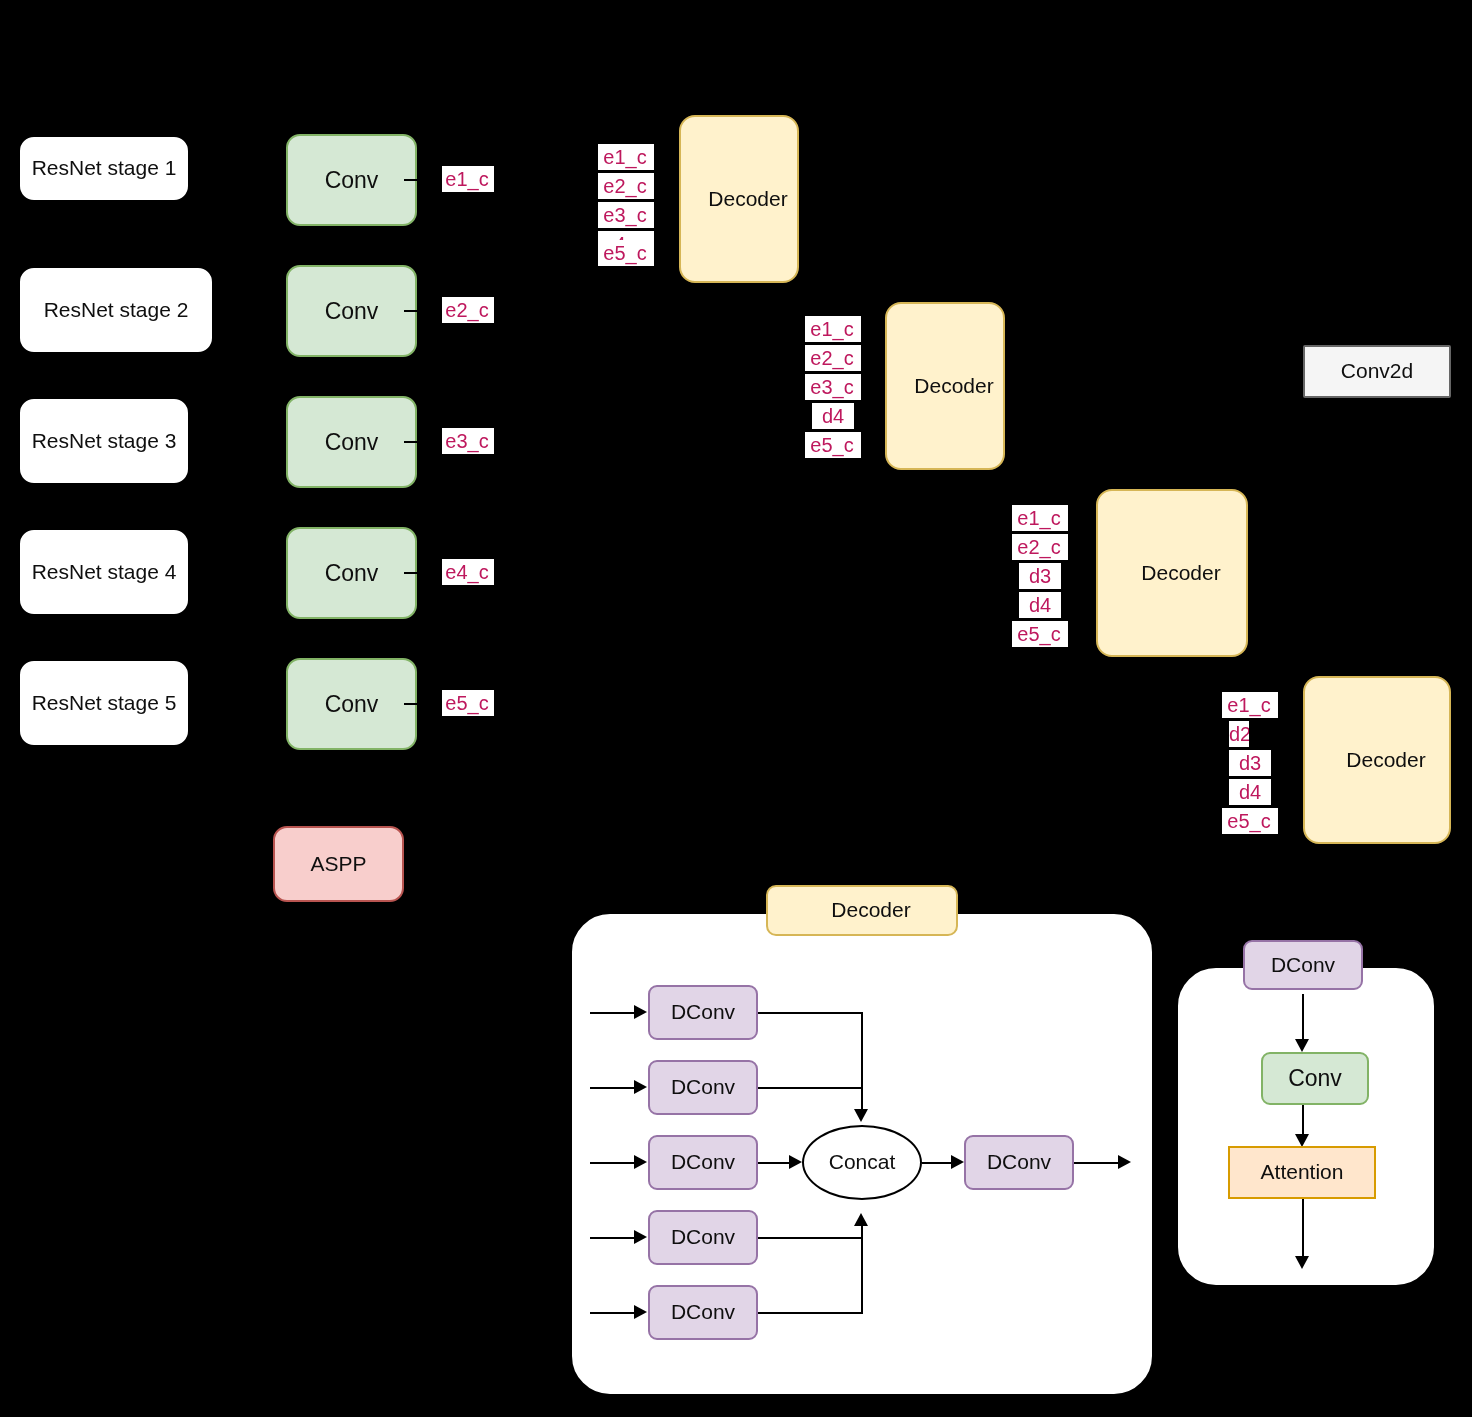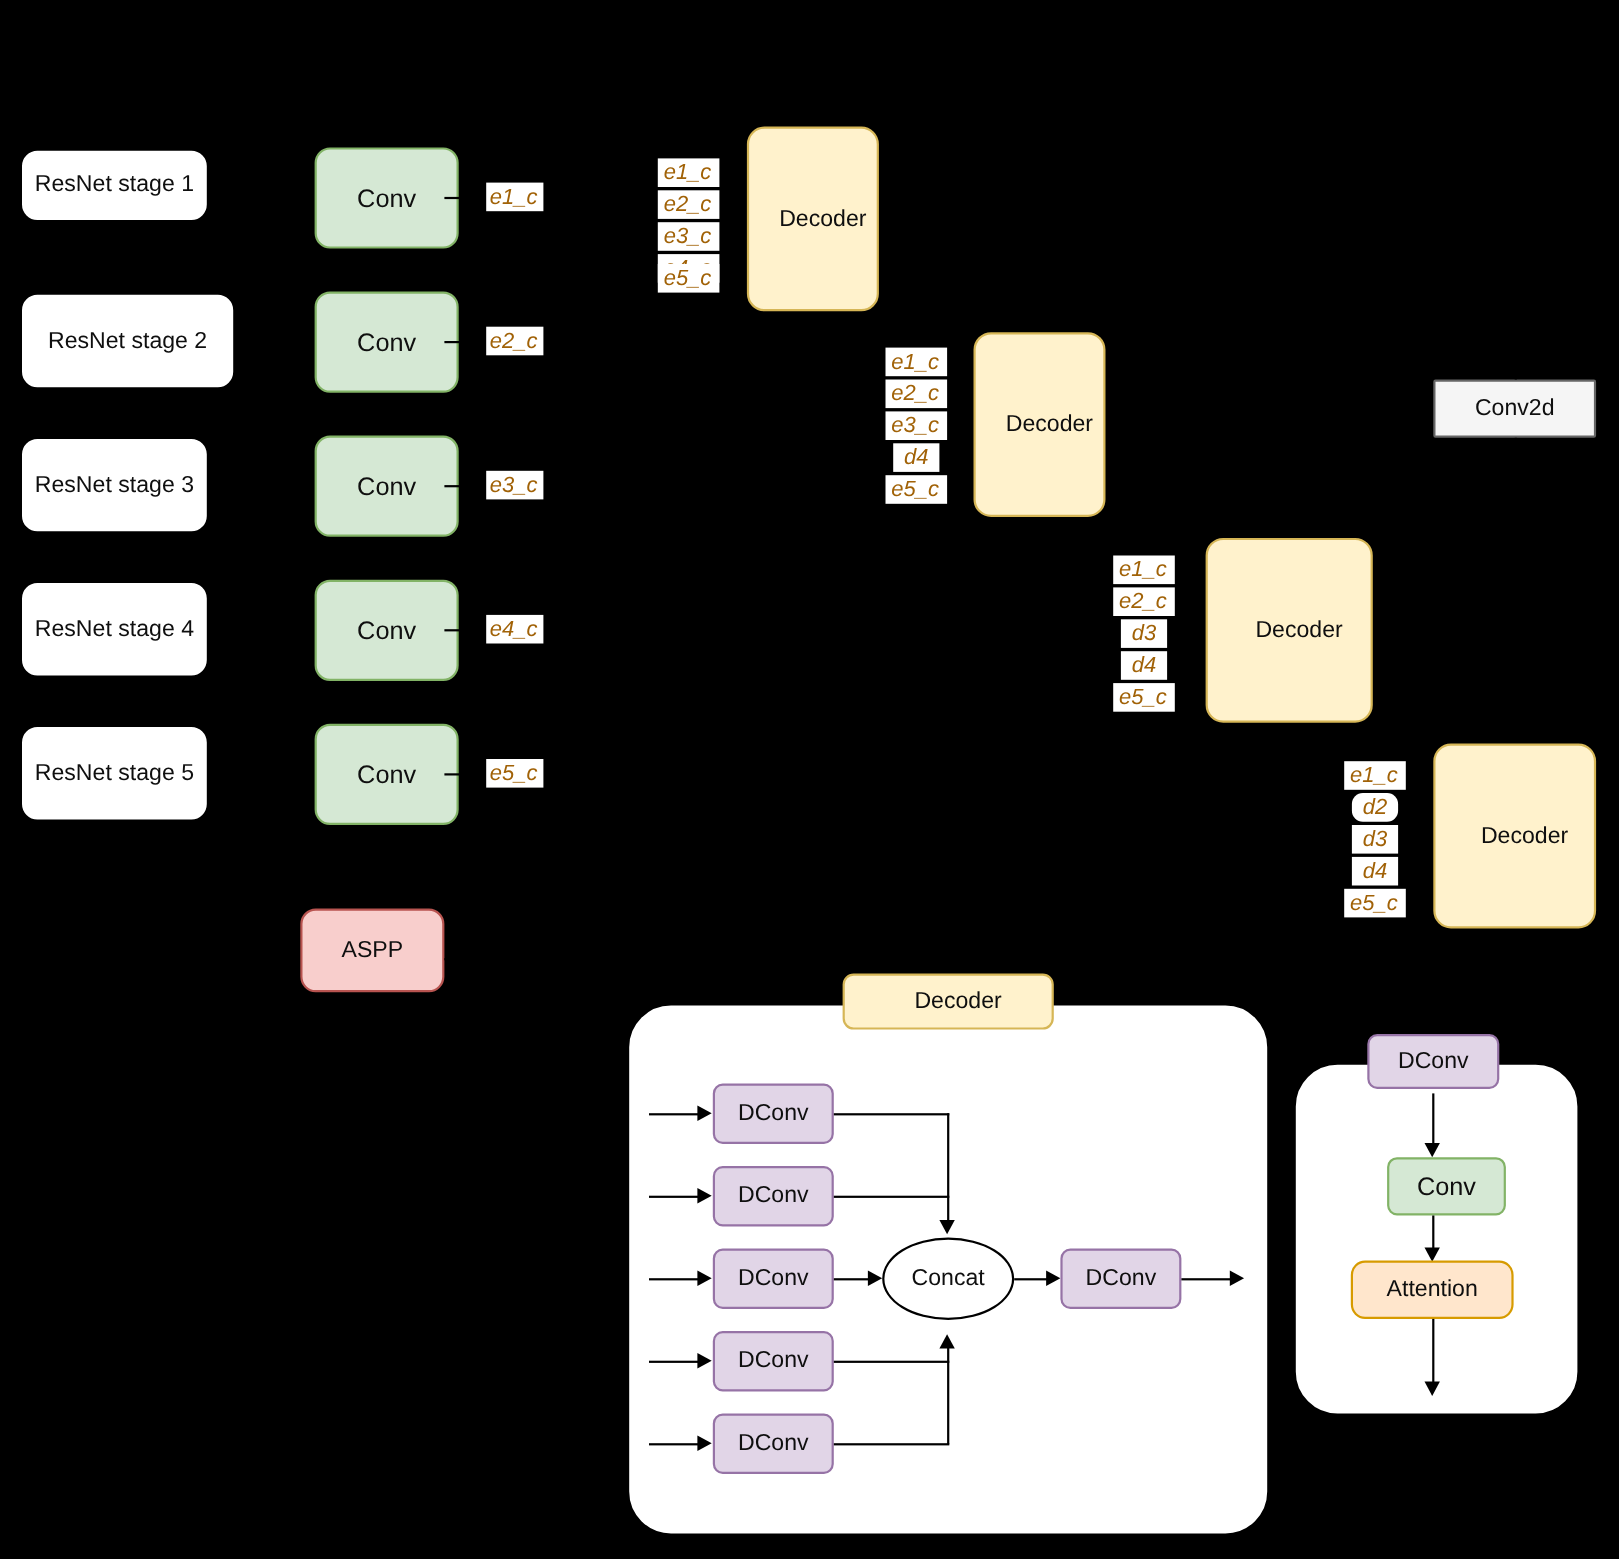--- a/index.html
+++ b/index.html
@@ -61,21 +61,21 @@
   }
   .n-purple {
     background: #e1d5e7;
     border: 2px solid #9673a6;
     border-radius: 9px;
     font-size: 21px;
   }
   .n-orange {
     background: #ffe6cc;
     border: 2px solid #d79b00;
-    border-radius: 13px;
+    border-radius: 0;
     font-size: 21px;
   }
   .n-ellipse {
     background: #ffffff;
     border: 2.5px solid #000000;
     border-radius: 50%;
     font-size: 21px;
   }
   
   .panel {
@@ -83,28 +83,27 @@
     box-sizing: border-box;
     background: #ffffff;
     border: 2px solid #ffffff;
     border-radius: 38px;
   }
   
   .edge-label {
     position: absolute;
     box-sizing: border-box;
     background: #ffffff;
-    color: #a16207;
+    color: #be185d;
     font-size: 20px;
     line-height: 26px;
     height: 26px;
     overflow: hidden;
     white-space: nowrap;
     text-align: center;
-    font-style: italic;
   }
   .edge-label.lead {
     text-indent: -2px;
   }
   
   .hline {
     position: absolute;
     height: 0;
     border-top: 2.5px solid #000000;
   }
@@ -255,21 +254,21 @@
   <div class="edge-label lead" style="left:1012px; top:621px; width:56px;">
     <span>e5_c</span>
   </div>
 
   <div class="node n-yellow" style="left:1303px; top:676px; width:148px; height:168px;">
     <span>Decoder</span>
   </div>
   <div class="edge-label lead" style="left:1222px; top:692px; width:56px;">
     <span>e1_c</span>
   </div>
-  <div class="edge-label" style="left:1229px; top:721px; width:42px;border-radius:10px;">
+  <div class="edge-label" style="left:1229px; top:721px; width:20px;">
     <span>d2</span>
   </div>
   <div class="edge-label" style="left:1229px; top:750px; width:42px;">
     <span>d3</span>
   </div>
   <div class="edge-label" style="left:1229px; top:779px; width:42px;">
     <span>d4</span>
   </div>
   <div class="edge-label lead" style="left:1222px; top:808px; width:56px;">
     <span>e5_c</span>

